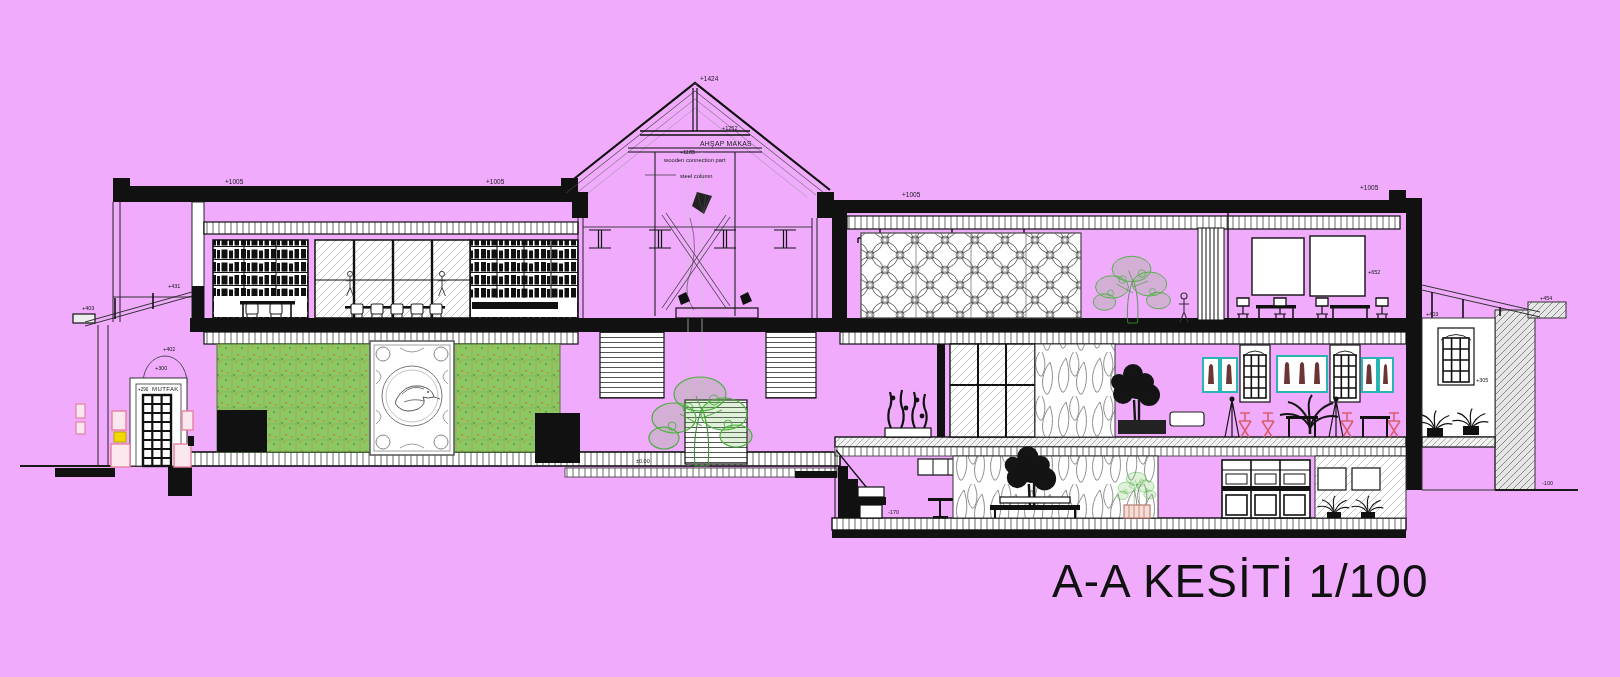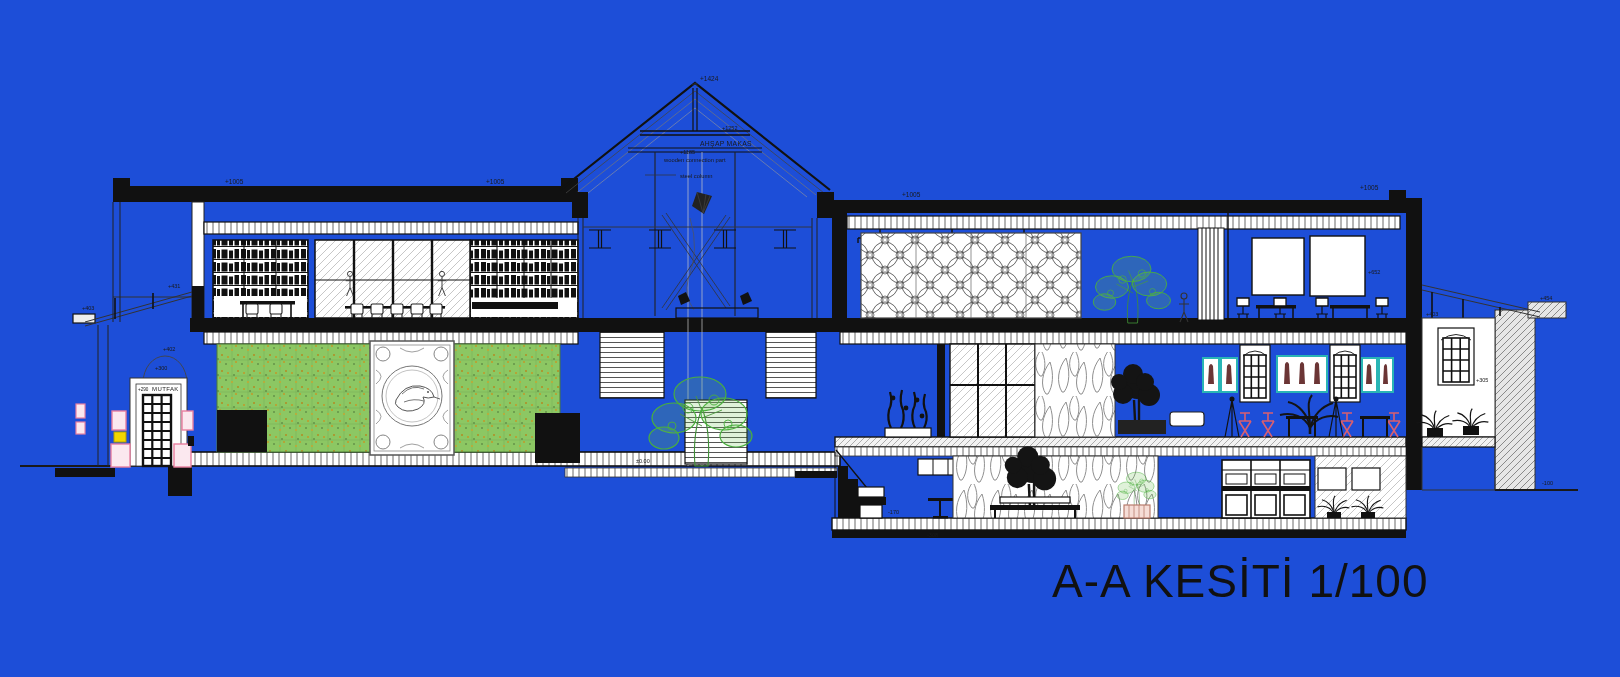--- a/index.html
+++ b/index.html
@@ -1,16 +1,16 @@
 <!DOCTYPE html>
 <html><head>
 <meta charset="utf-8">
 <style>
   html,body{margin:0;padding:0;background:#ffffff;}
-  #canvas{position:relative;width:1620px;height:677px;background:#1d4ed8;overflow:hidden;
+  #canvas{position:relative;width:1620px;height:677px;background:#f0abfc;overflow:hidden;
           font-family:"Liberation Sans", sans-serif;}
   svg{display:block;}
   text{font-family:"Liberation Sans", sans-serif;fill:#1a1a1a;}
   .tag{font-size:6.5px;}
   .tag-sm{font-size:5.5px;}
   .note{font-size:5.8px;}
   .truss{font-size:6.8px;letter-spacing:.3px;}
   .title-text{font-size:46px;letter-spacing:1px;fill:#111;}
   .door-label{font-size:6px;letter-spacing:.4px;}
 </style>

